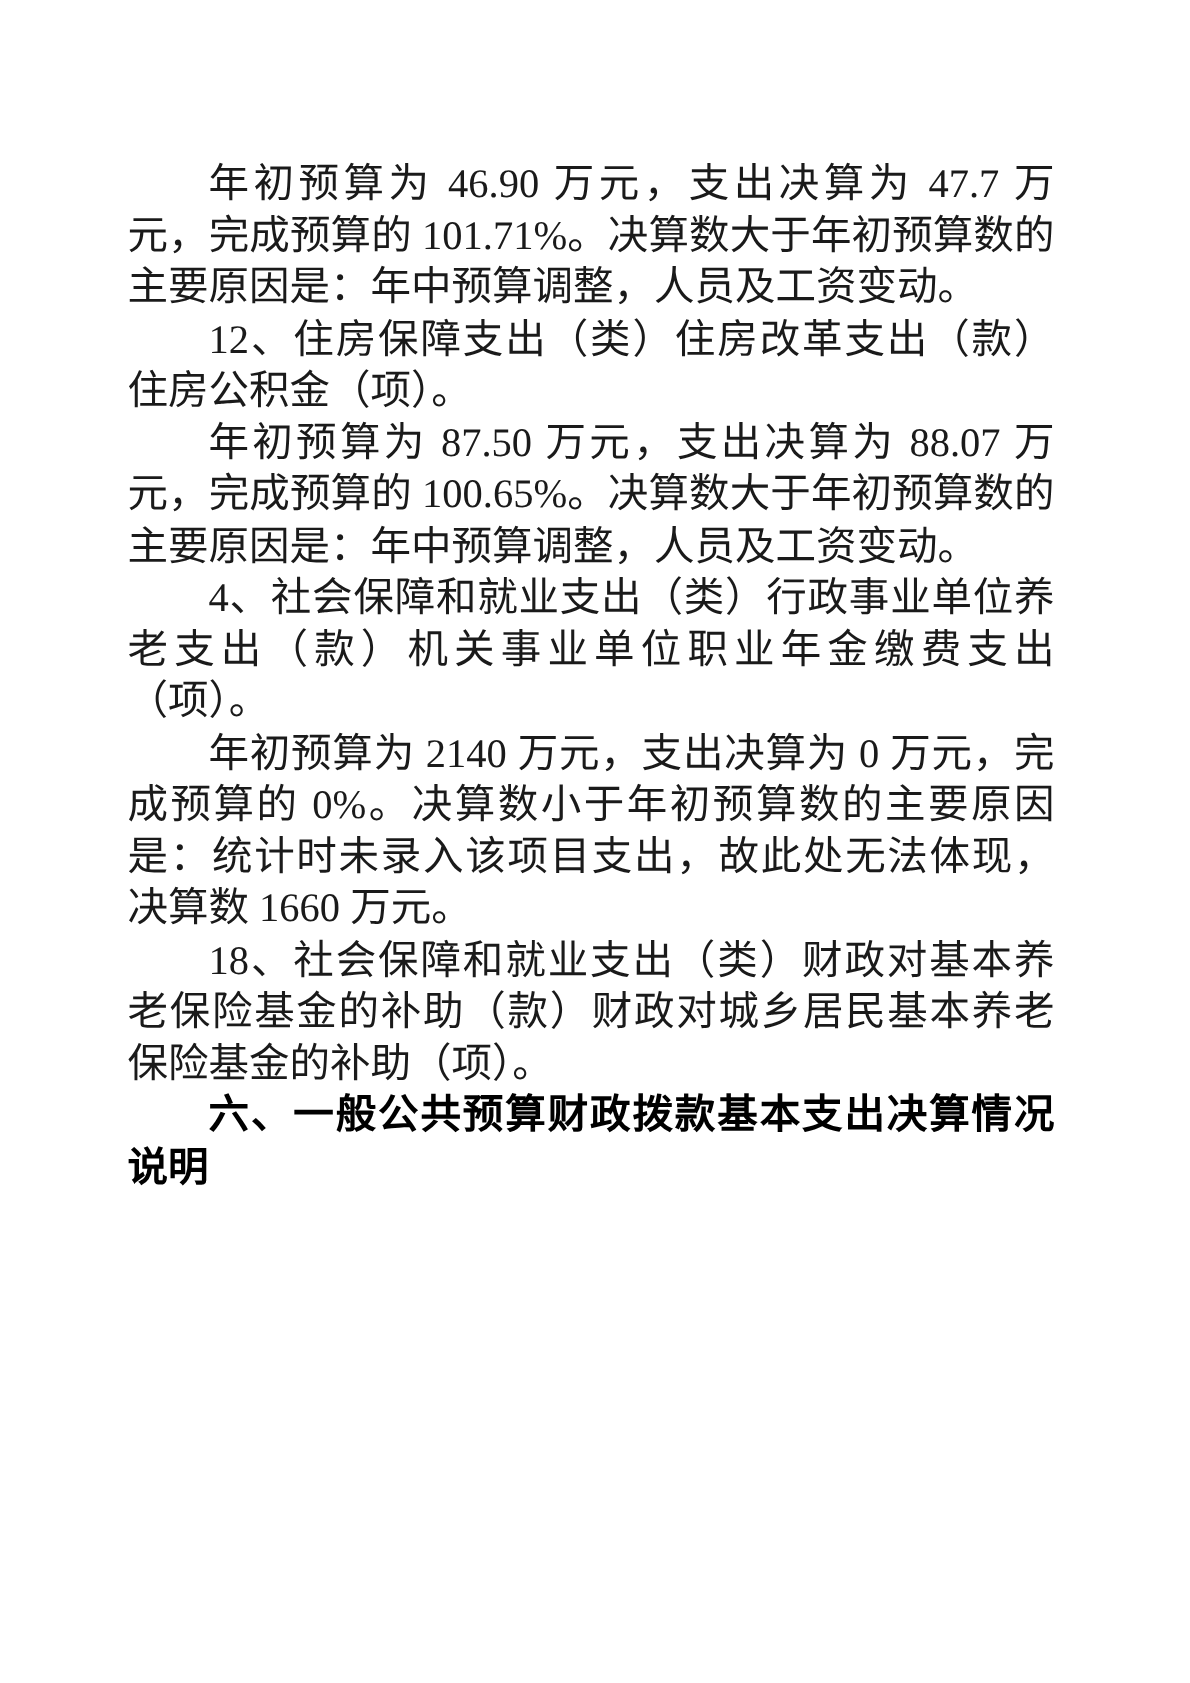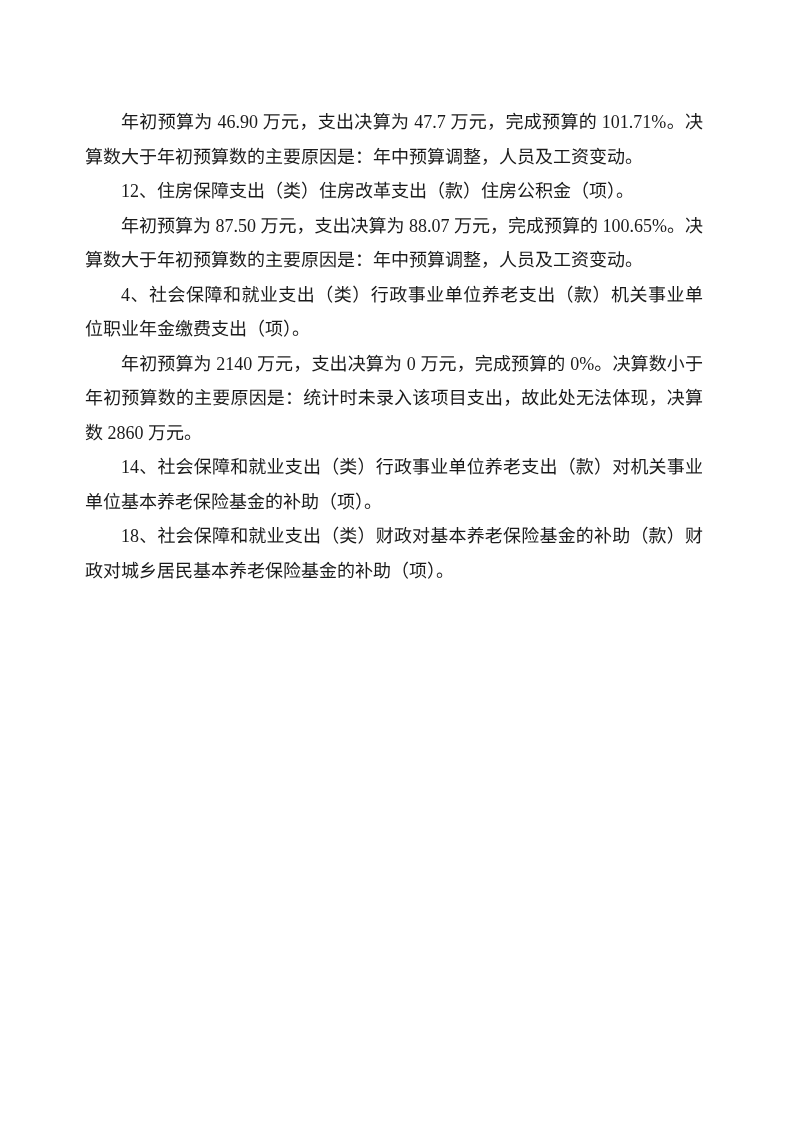--- a/index.html
+++ b/index.html
@@ -13,37 +13,37 @@
     height: 1122px;
     margin: 0 auto;
     background: #ffffff;
     box-sizing: border-box;
     padding: 105px 90px 0 85px;
     overflow: hidden;
   }
   .para {
     margin: 0;
     font-family: "Liberation Serif", "DejaVu Serif", serif;
-    font-size: 18px;
+    font-size: 27px;
     line-height: 34.5px;
     color: #1a1a1a;
     text-align: justify;
     text-justify: inter-ideograph;
     text-indent: 2em;
   }
   .para.heading {
     font-family: "Liberation Sans", "DejaVu Sans", sans-serif;
     font-weight: bold;
     color: #000000;
   }
 </style>
 </head>
 <body>
 
 <div class="page">
   <p class="para">年初预算为 46.90 万元，支出决算为 47.7 万元，完成预算的 101.71%。决算数大于年初预算数的主要原因是：年中预算调整，人员及工资变动。</p>
   <p class="para">12、住房保障支出（类）住房改革支出（款）住房公积金（项）。</p>
   <p class="para">年初预算为 87.50 万元，支出决算为 88.07 万元，完成预算的 100.65%。决算数大于年初预算数的主要原因是：年中预算调整，人员及工资变动。</p>
   <p class="para">4、社会保障和就业支出（类）行政事业单位养老支出（款）机关事业单位职业年金缴费支出（项）。</p>
-  <p class="para">年初预算为 2140 万元，支出决算为 0 万元，完成预算的 0%。决算数小于年初预算数的主要原因是：统计时未录入该项目支出，故此处无法体现，决算数 2860 万元。</p>
-  <p class="para">14、社会保障和就业支出（类）行政事业单位养老支出（款）对机关事业单位基本养老保险基金的补助（项）。</p>
+  <p class="para">年初预算为 2140 万元，支出决算为 0 万元，完成预算的 0%。决算数小于年初预算数的主要原因是：统计时未录入该项目支出，故此处无法体现，决算数 1660 万元。</p>
   <p class="para">18、社会保障和就业支出（类）财政对基本养老保险基金的补助（款）财政对城乡居民基本养老保险基金的补助（项）。</p>
+  <p class="para heading">六、一般公共预算财政拨款基本支出决算情况说明</p>
 </div>
 
 </body></html>

